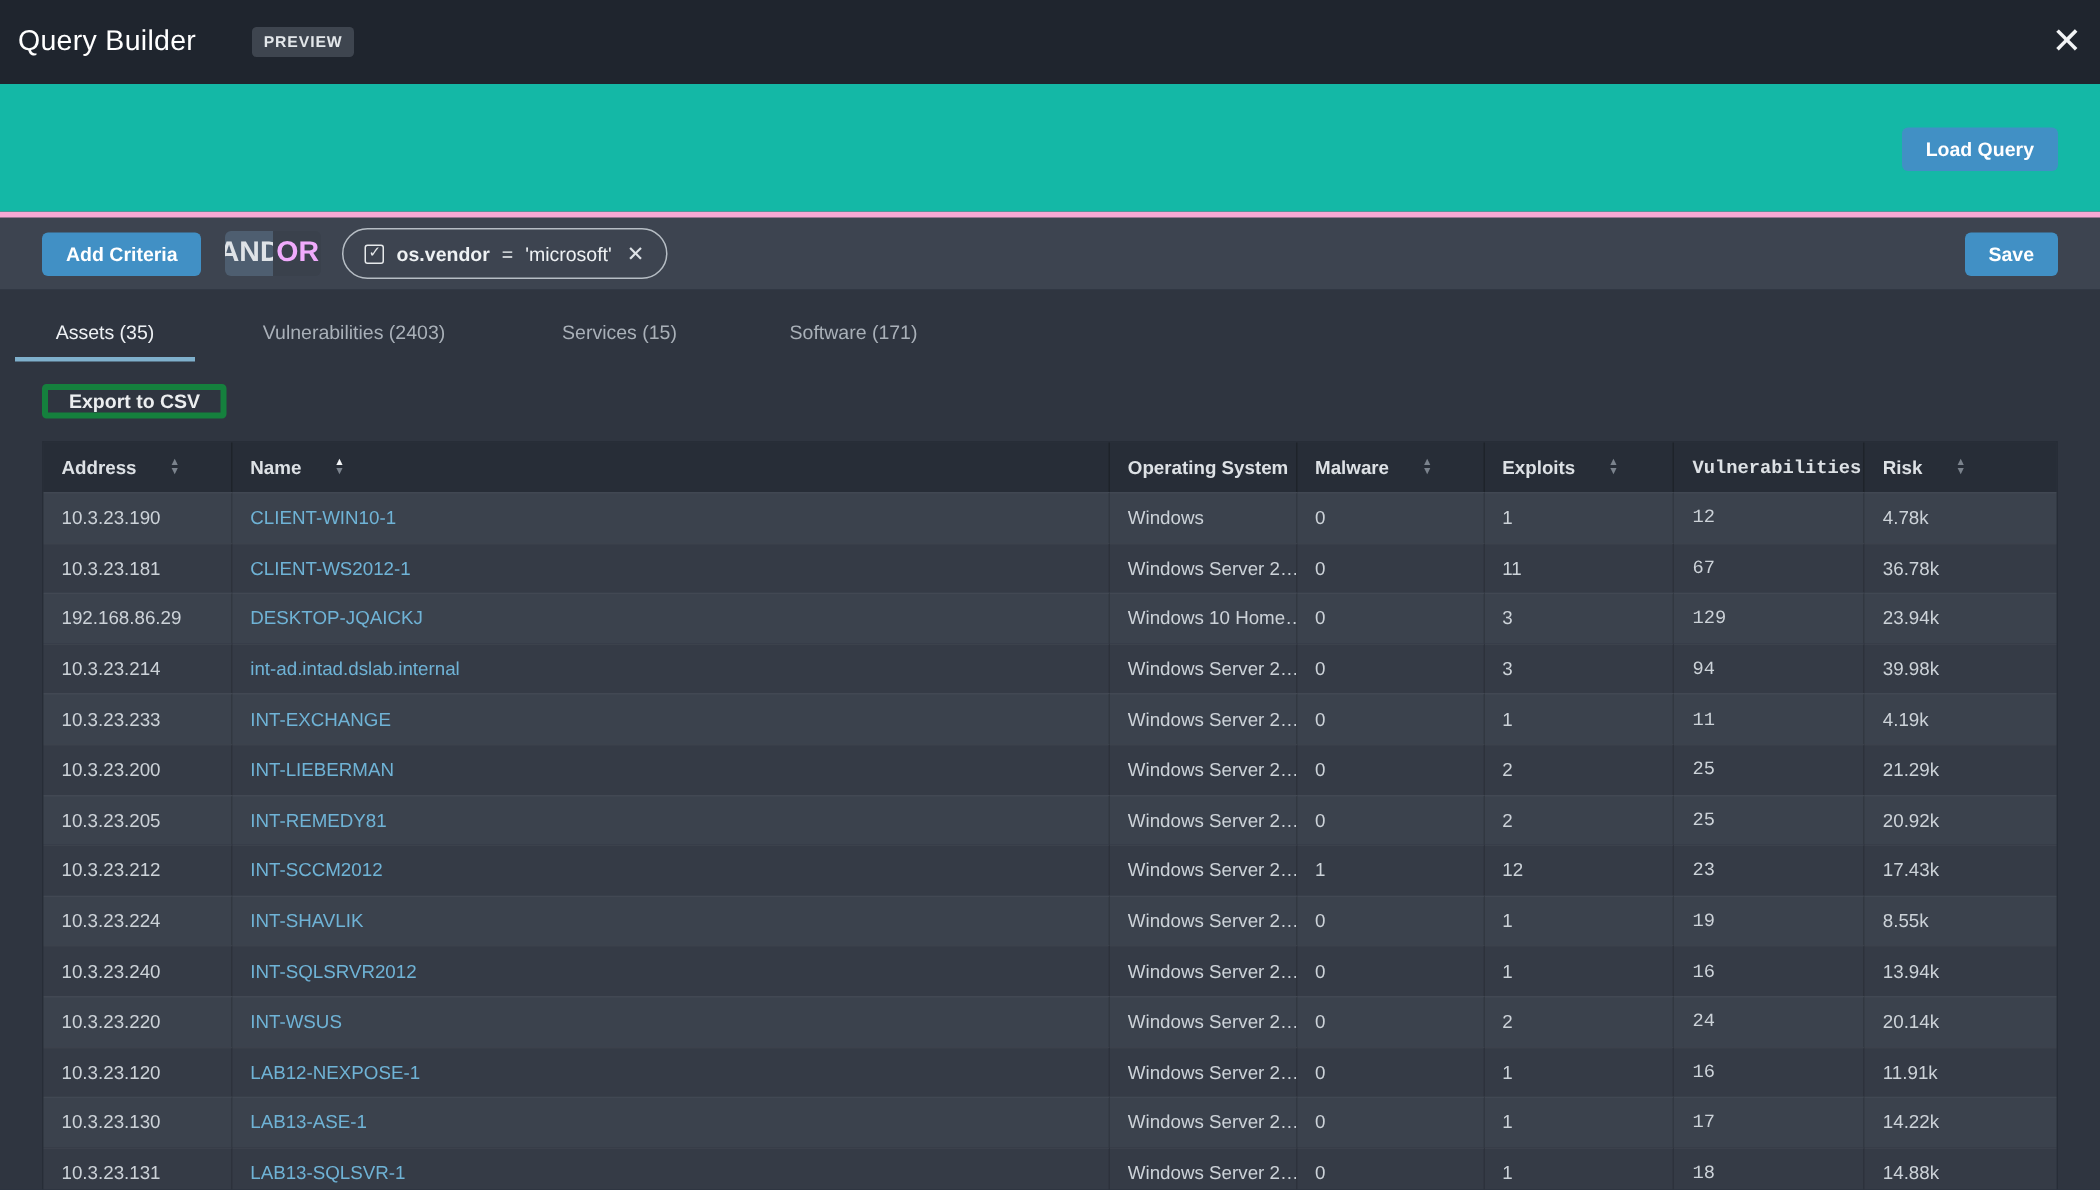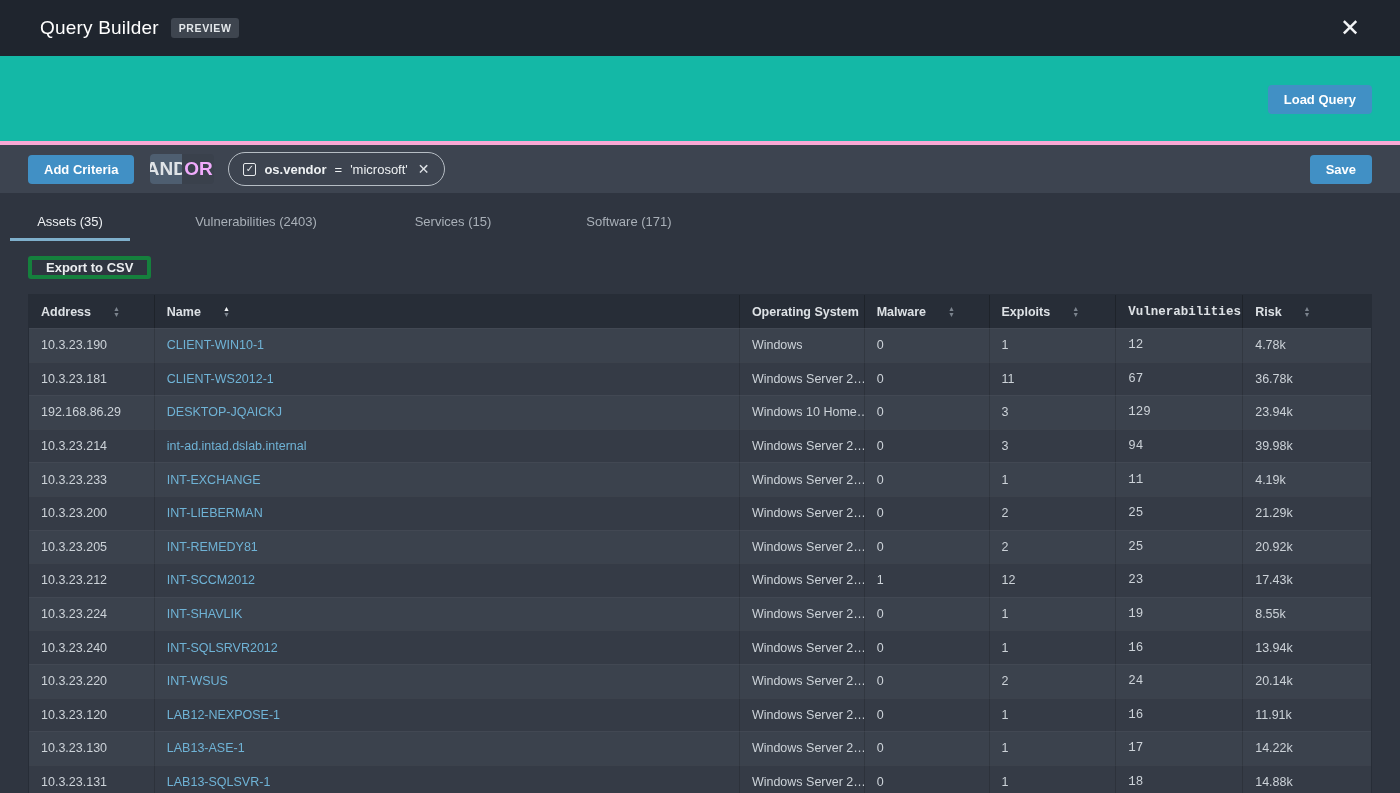--- a/index.html
+++ b/index.html
@@ -9,21 +9,22 @@
     background:#2f3540;
     color:#e8ebee;
     display:flex; flex-direction:column;
   }
 
   
   .topbar {
     height:56px; flex:0 0 56px;
     background:#1f252e;
     display:flex; align-items:center;
-    padding:0 40px;
+    padding:0 12px;
+    gap:25px;
   }
   .topbar-title { font-size:19px; font-weight:400; color:#ffffff; letter-spacing:.2px; }
   .preview-badge {
     margin-left:12px;
     background:#3e454f; color:#e3e7ea;
     font-size:10.5px; font-weight:700; letter-spacing:.6px;
     padding:4px 8px; border-radius:3px;
   }
   .close-btn {
     margin-left:auto;
@@ -83,21 +84,21 @@
     cursor:pointer;
   }
   .chip-field { font-weight:700; }
   .chip-close { font-size:14px; color:#dfe3e7; cursor:pointer; margin-left:2px; }
   .save-btn { margin-left:auto; }
 
   
   .content { flex:1 1 auto; background:#2f3540; padding:0 28px; display:flex; flex-direction:column; overflow:hidden; }
 
   
-  .tabs-row { margin:12px 0 0 -18px; display:flex; position:relative;gap:20px; }
+  .tabs-row { margin:12px 0 0 -18px; display:flex; position:relative; }
   .tab {
     height:36px; display:flex; align-items:center; justify-content:center;
     font-size:13px; color:#a9b0b8; cursor:pointer;
     border-bottom:3px solid transparent;
   }
   .tab.active { color:#eef1f4; border-bottom-color:#7fb0cc; }
   .tabs-track { height:1px; background:#4d545e; margin:-1px -0px 0 -18px; width:1362px; }
 
   
   .export-btn {

